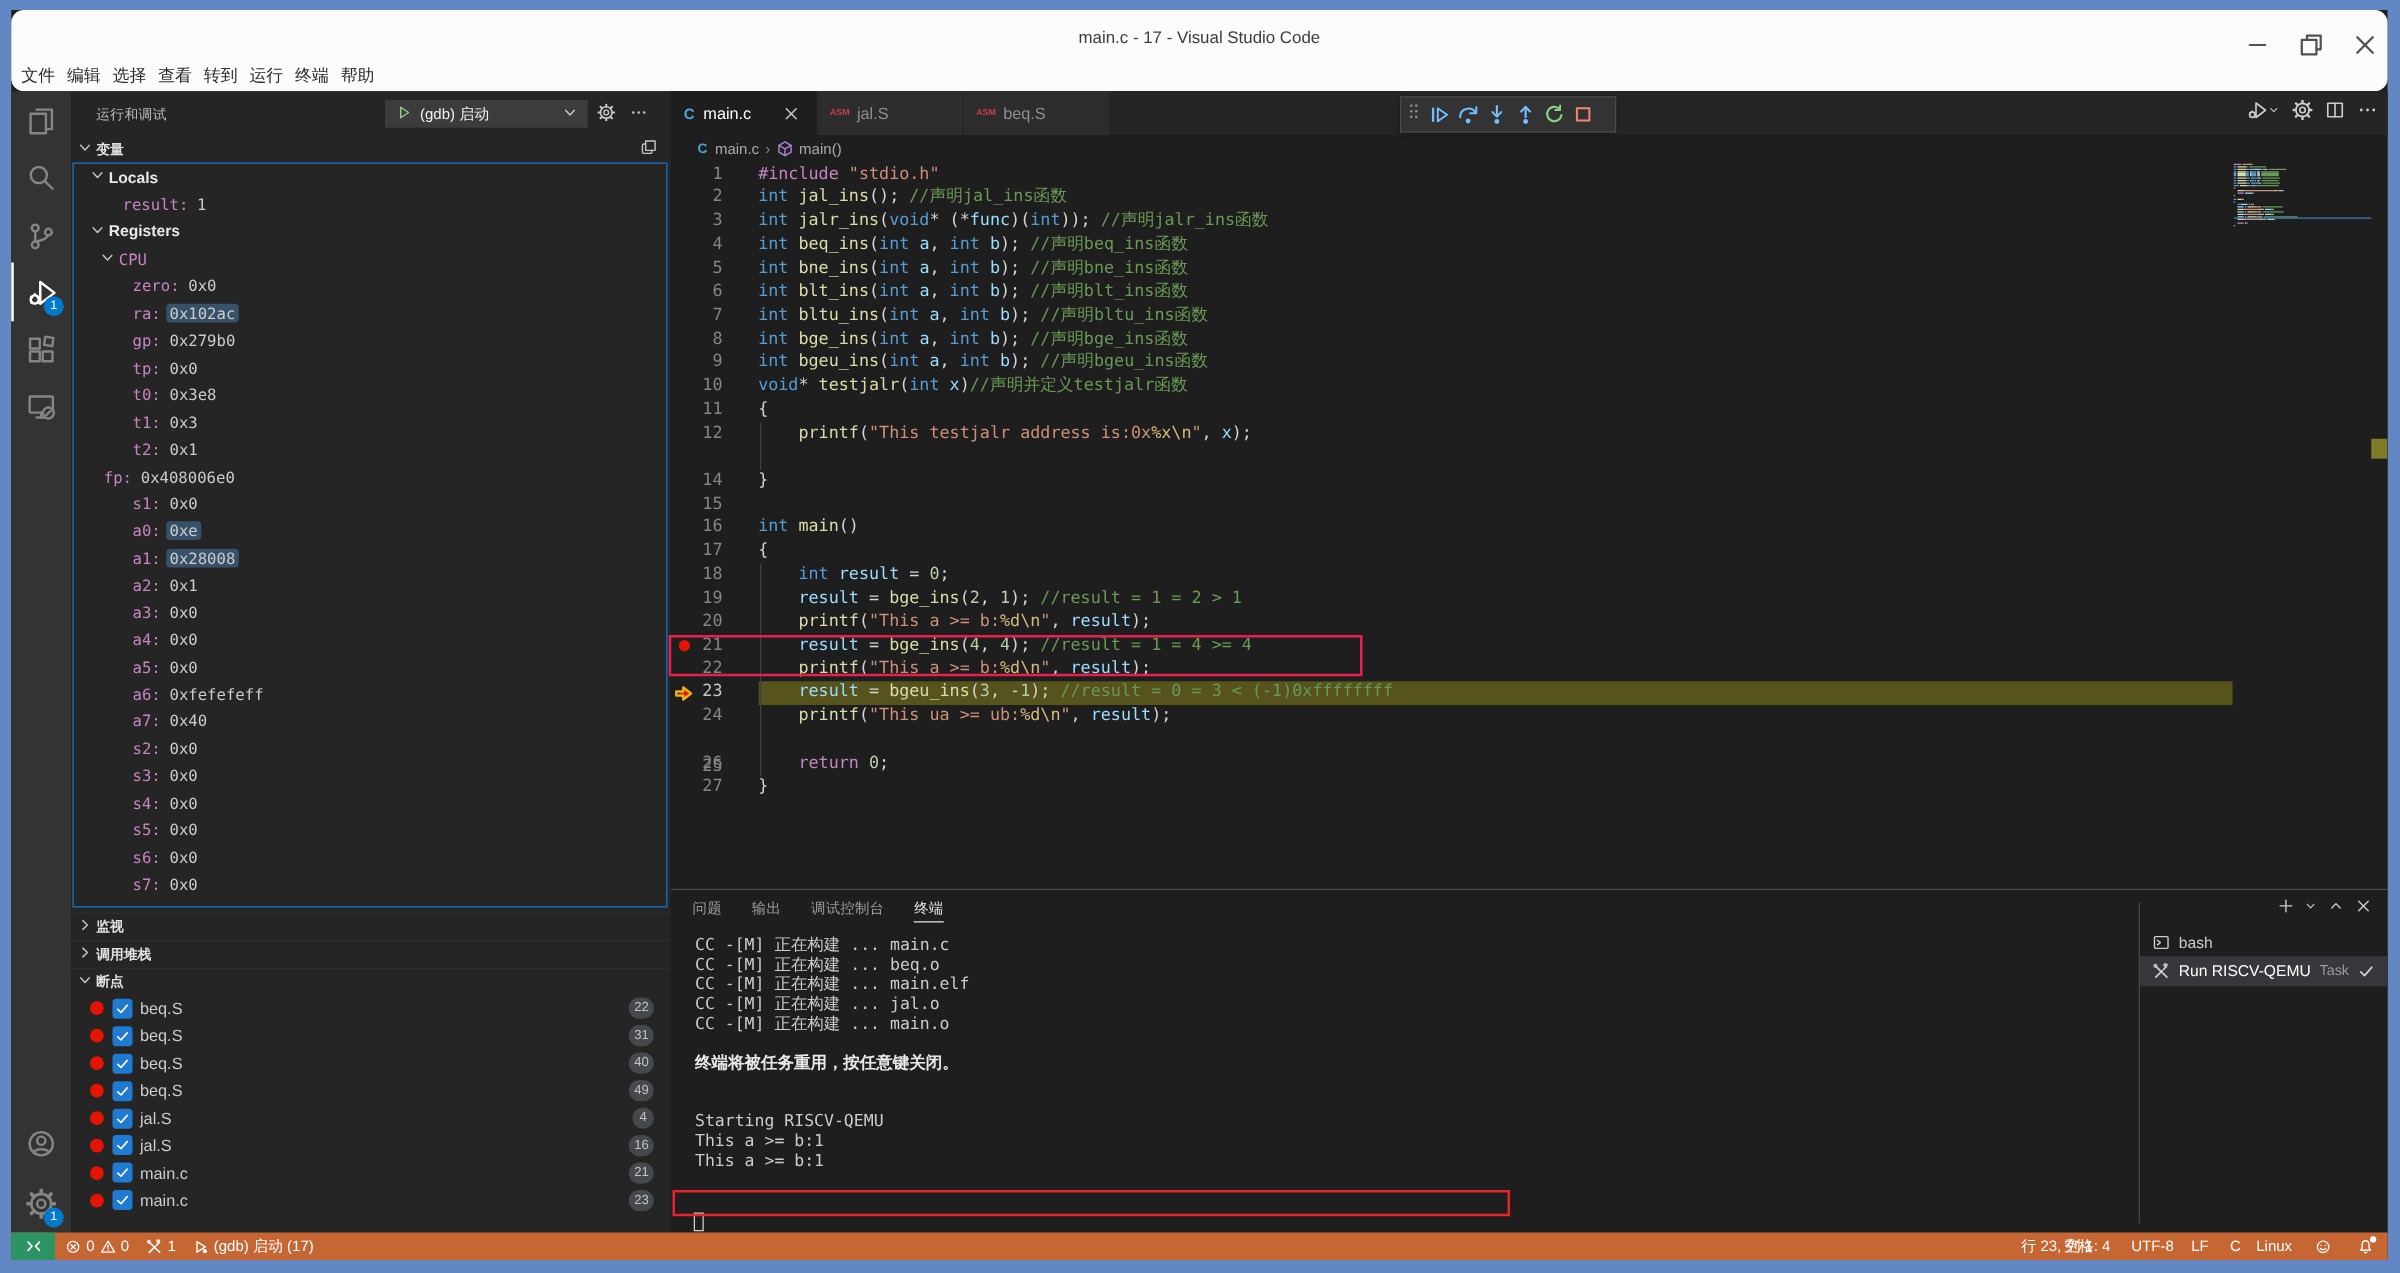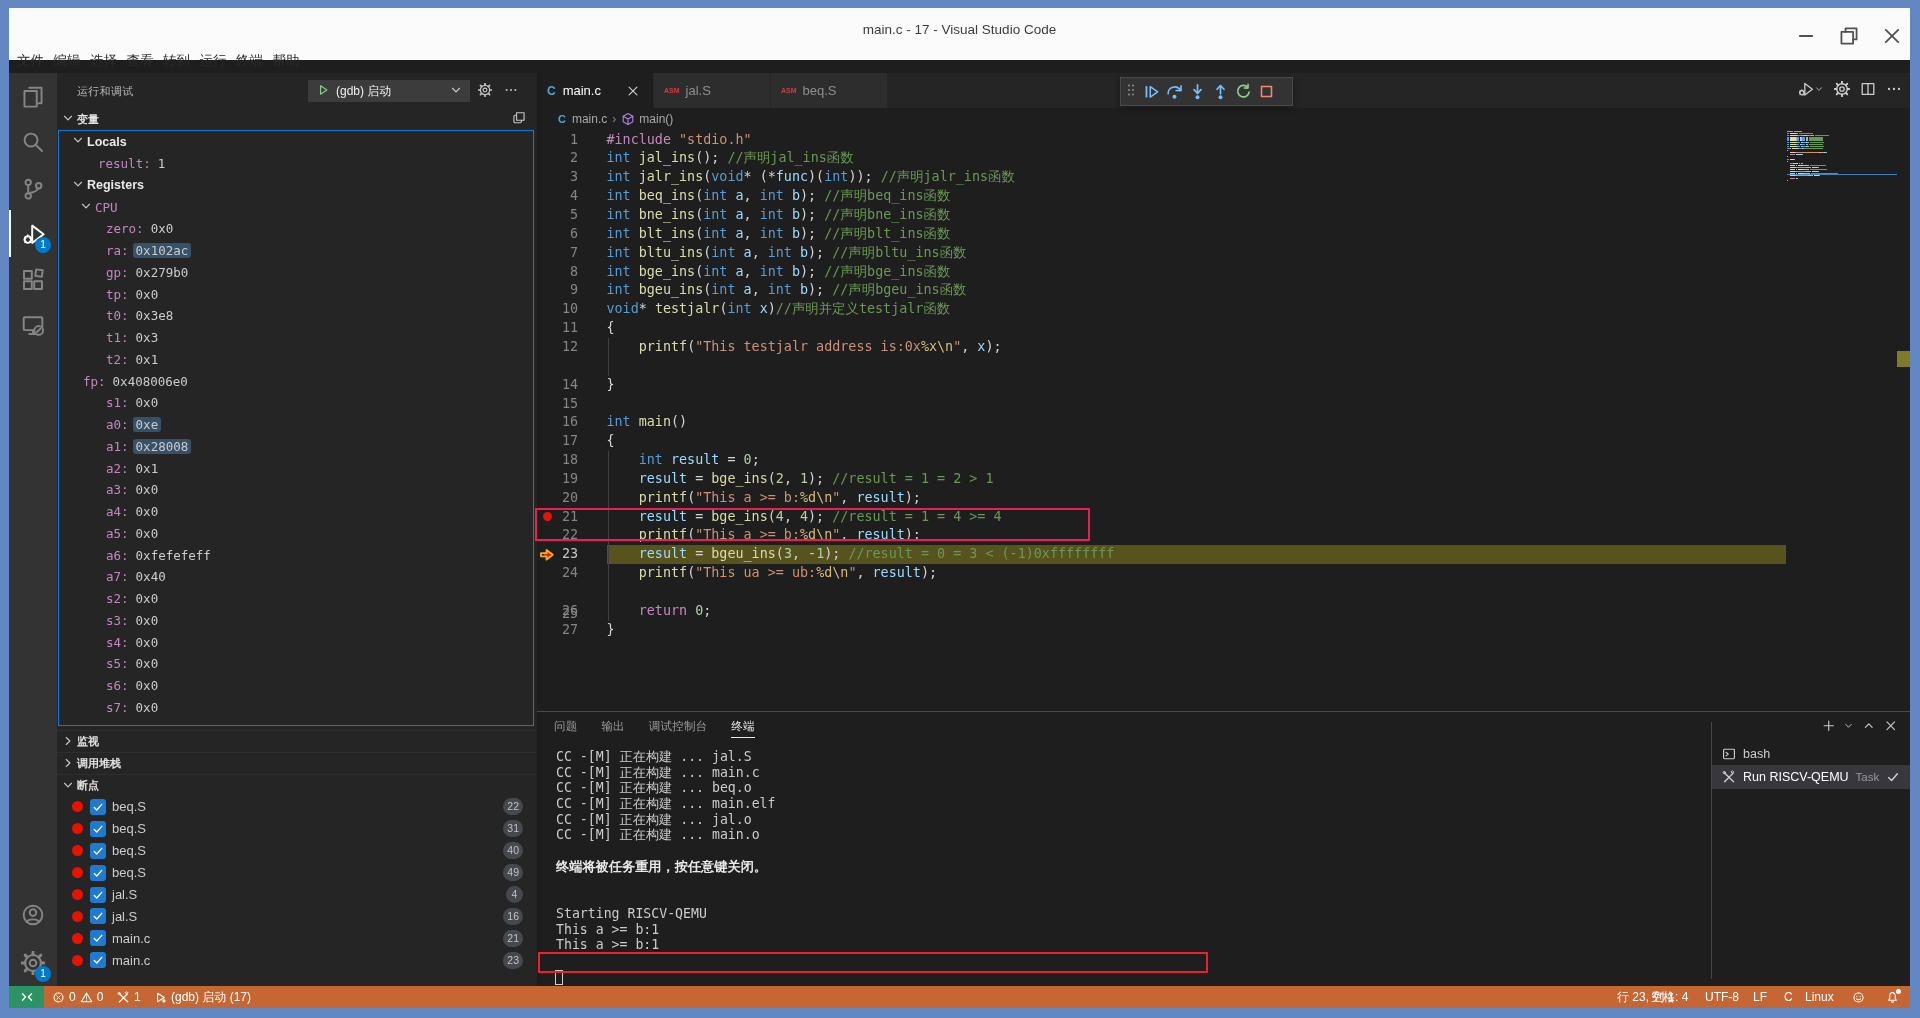--- a/index.html
+++ b/index.html
@@ -1,21 +1,21 @@
 <!DOCTYPE html>
 <html><head>
 <meta charset="utf-8">
 <style>
   * { margin:0; padding:0; box-sizing:border-box; }
   html,body { width:1920px; height:1018px; overflow:hidden; }
   body { background:#6287c3; font-family:"Liberation Sans",sans-serif; position:relative; }
   #window { position:absolute; left:9px; top:8px; width:1901px; height:1000px; background:#1e1e1e; }
 
   
-  #titlebar { position:absolute; left:0; top:0; width:100%; height:52px; background:#fbfbfb; }
+  #titlebar { position:absolute; left:0; top:0; width:100%; height:65px; background:#fbfbfb;border-radius:10px; }
   #title-text { position:absolute; left:0; right:0; top:14px; text-align:center; font-size:13.5px; color:#3c3c3c; }
   .win-btn { position:absolute; top:17px; width:22px; height:22px; color:#515151; }
   .win-btn svg { width:100%; height:100%; }
   #btn-min { left:1786px; } #btn-restore { left:1829px; } #btn-close { left:1872px; }
   #menubar { position:absolute; left:8px; top:44px; height:21px; display:flex; }
   .menu-item { font-size:13.5px; color:#2b2b2b; padding:0; margin-right:9.5px; }
 
   
   #activitybar { position:absolute; left:0; top:65px; width:48px; height:913px; background:#333333; }
   .act-item { position:absolute; left:0; width:48px; height:47px; display:flex; align-items:center; justify-content:center; color:#858585; }
@@ -798,21 +798,20 @@
           </svg></span>
       <span><svg viewBox="0 0 16 16" fill="none" stroke="currentColor" stroke-width="1.3" stroke-linecap="round" stroke-linejoin="round">
             <polyline points="4,10 8,5.8 12,10"></polyline>
           </svg></span>
       <span><svg viewBox="0 0 16 16" fill="none" stroke="currentColor" stroke-width="1.3" stroke-linecap="round" stroke-linejoin="round">
             <line x1="3.5" y1="3.5" x2="12.5" y2="12.5"></line>
             <line x1="12.5" y1="3.5" x2="3.5" y2="12.5"></line>
           </svg></span>
     </div>
     <div id="term-content">
-        <div class="term-line">CC -[M] 正在构建 ... jal.S</div>
         <div class="term-line">CC -[M] 正在构建 ... main.c</div>
         <div class="term-line">CC -[M] 正在构建 ... beq.o</div>
         <div class="term-line">CC -[M] 正在构建 ... main.elf</div>
         <div class="term-line">CC -[M] 正在构建 ... jal.o</div>
         <div class="term-line">CC -[M] 正在构建 ... main.o</div>
         <div class="term-line"></div>
         <div class="term-line bold">终端将被任务重用，按任意键关闭。</div>
         <div class="term-line"></div>
         <div class="term-line"></div>
         <div class="term-line">Starting RISCV-QEMU</div>

